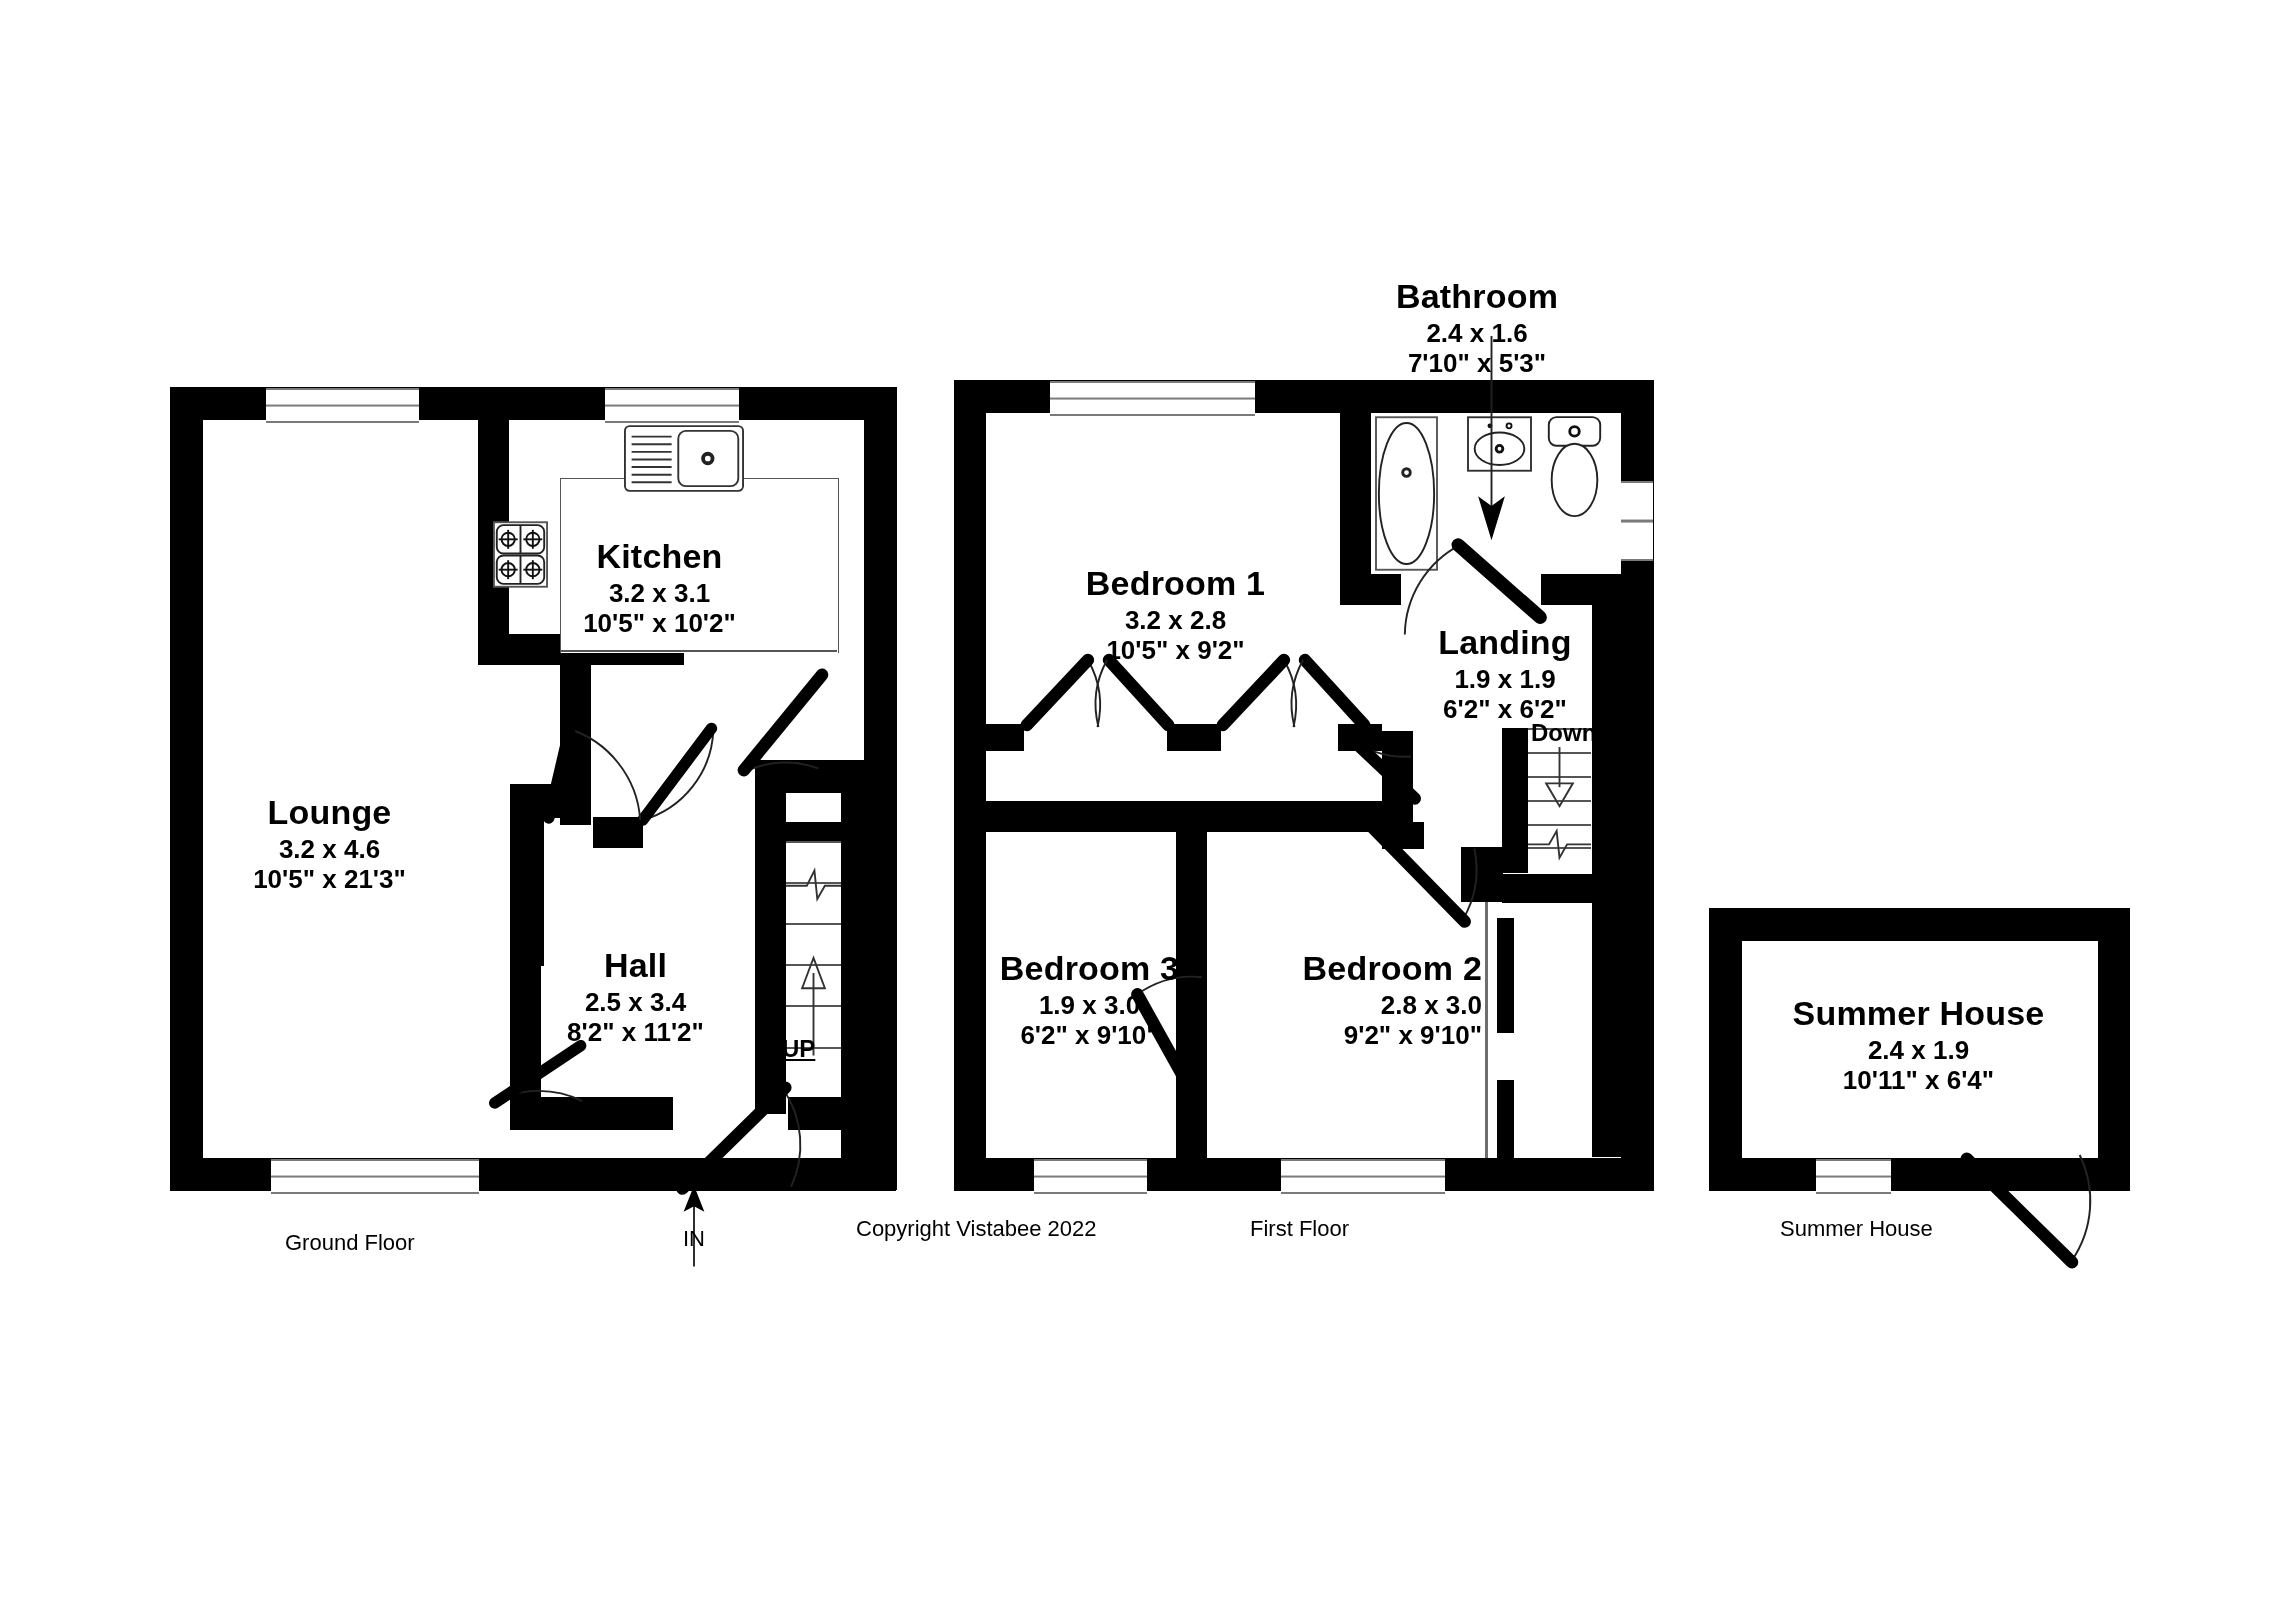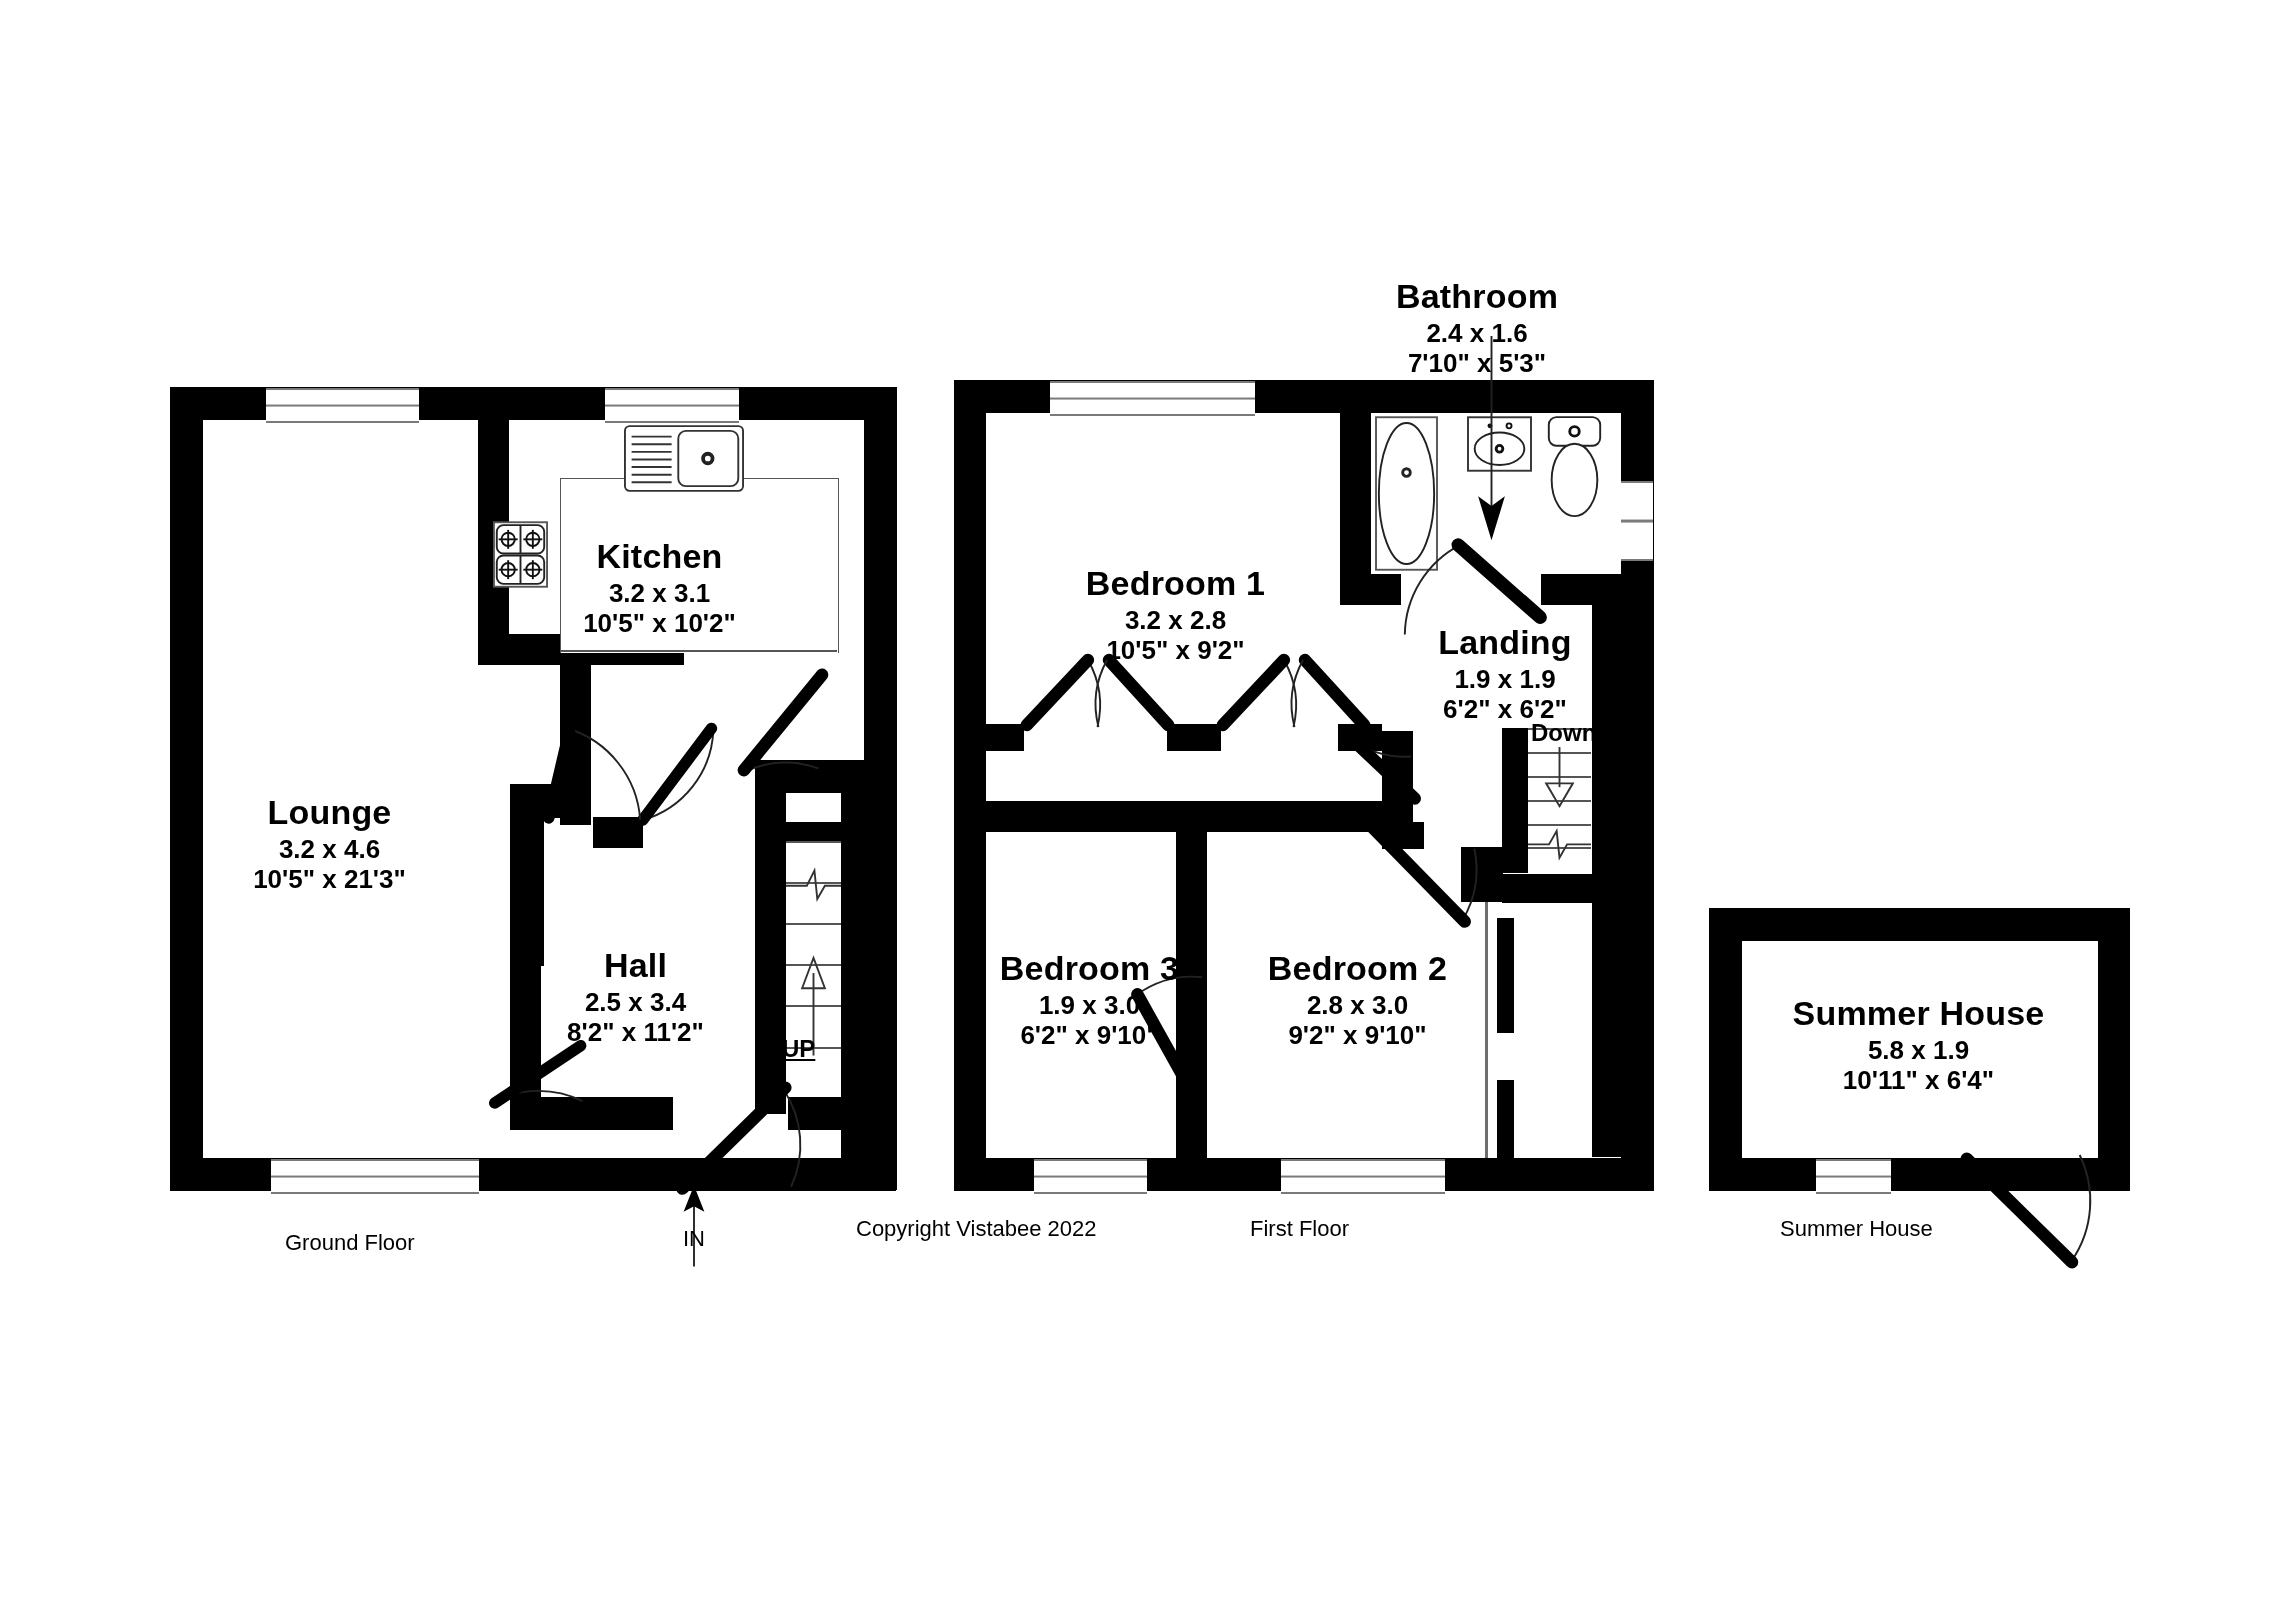--- a/index.html
+++ b/index.html
@@ -336,21 +336,21 @@
     <div class="lab" style="left:1376px;top:623px;width:258px;">
       <div class="nm">Landing</div>
       <div class="d1">1.9 x 1.9</div>
       <div class="d2">6'2" x 6'2"</div>
     </div>
     <div class="lab" style="left:965px;top:949px;width:249px;">
       <div class="nm">Bedroom 3</div>
       <div class="d1">1.9 x 3.0</div>
       <div class="d2">6'2" x 9'10"</div>
     </div>
-    <div class="lab" style="left:1233px;top:949px;width:249px;">
+    <div class="lab" style="left:1233px;top:949px;width:249px;text-align:right;">
       <div class="nm">Bedroom 2</div>
       <div class="d1">2.8 x 3.0</div>
       <div class="d2">9'2" x 9'10"</div>
     </div>
 
     <div class="caption" style="left:1250px;top:1216px;">First Floor</div>
   </div>
 
   <div>
     <div class="wall" style="left:1709px;top:908px;width:421px;height:32.5px;"></div>
@@ -363,21 +363,21 @@
 
     <div class="door" style="left:1961px;top:1153px;">
       <svg width="134" height="115" viewBox="0 0 140 120">
         <path d="M124 2 A110 110 0 0 1 116 112" fill="none" stroke="#222" stroke-width="2"></path>
         <line x1="6" y1="6" x2="116" y2="114" stroke="#000" stroke-width="13" stroke-linecap="round"></line>
       </svg>
     </div>
 
     <div class="lab" style="left:1761px;top:994px;width:315px;">
       <div class="nm">Summer House</div>
-      <div class="d1">5.8 x 1.9</div>
+      <div class="d1">2.4 x 1.9</div>
       <div class="d2">10'11" x 6'4"</div>
     </div>
 
     <div class="caption" style="left:1780px;top:1216px;">Summer House</div>
   </div>
 
   <div class="caption" style="left:856px;top:1216px;">Copyright Vistabee 2022</div>
 
 </div>
 

